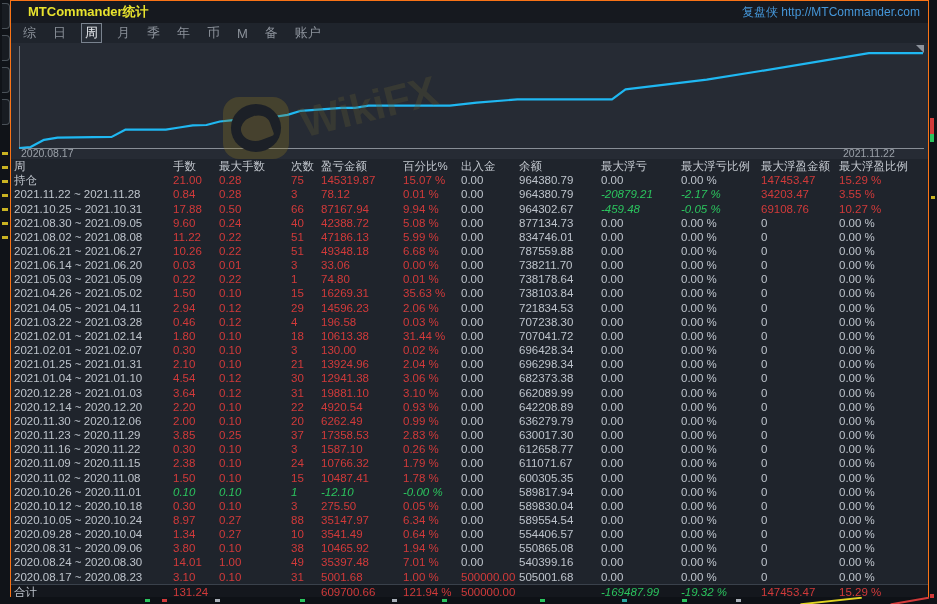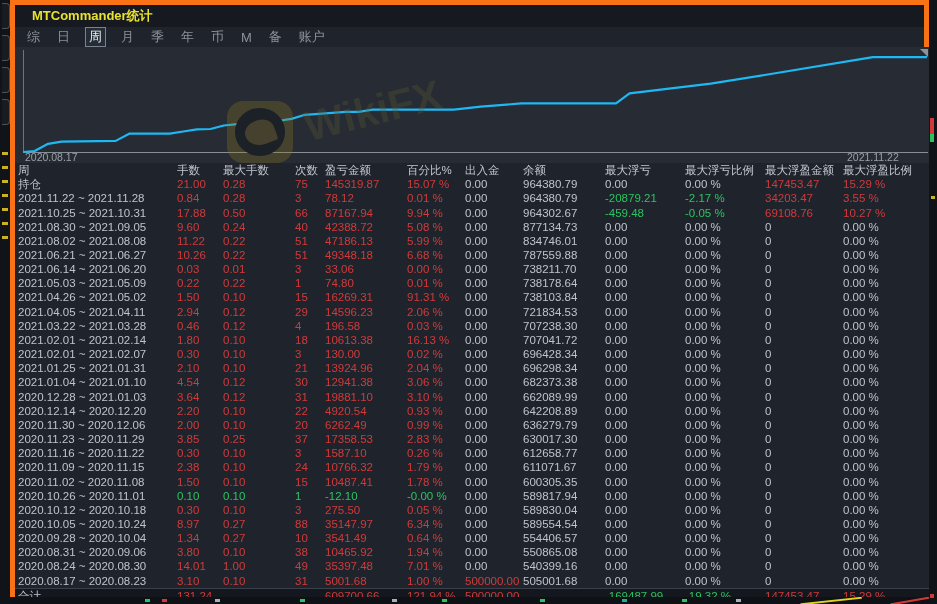--- a/index.html
+++ b/index.html
@@ -15,21 +15,21 @@
   .candle-red { position:absolute; left:1px; top:118px; width:4px; height:16px; background:#d23a3a; }
   .candle-green { position:absolute; left:1px; top:134px; width:4px; height:8px; background:#2bc45e; }
   .ypix { position:absolute; left:2px; top:196px; width:4px; height:3px; background:#c9b322; }
   .rpix { position:absolute; left:1px; top:594px; width:4px; height:4px; background:#d23a3a; }
   .strip-bottom { position:absolute; left:10px; top:597px; width:919px; height:7px; background:#0e1116; overflow:hidden; }
   .bm { position:absolute; top:2px; width:5px; height:3px; }
   .bline { position:absolute; height:2px; border-radius:1px; }
 
   
   .window { position:absolute; left:10px; top:0; width:919px; height:597px;
-    background:#1f242c; border:5px solid #f97316; }
+    background:#1f242c; border:1px solid #f97316; }
   .titlebar { position:absolute; left:0; top:0; width:100%; height:22px; background:#16191f;
     display:flex; align-items:center; justify-content:space-between; padding:0 8px 0 17px; }
   .title { color:#e8e32e; font-size:13px; font-weight:bold; }
   .brand { color:#4596d8; font-size:12px; }
   .menubar { position:absolute; left:0; top:22px; width:100%; height:20px;
     display:flex; align-items:center; gap:13px; padding-left:10px; background:#1f242c; }
   .menu-item { color:#8b919a; font-size:13px; cursor:default; padding:0 2px; }
   .menu-item.sel { color:#e9ecf0; background:#262c35; border:1px solid #79828e; padding:0 3px; }
 
   
@@ -49,21 +49,21 @@
   .wm-icon::after { content:""; position:absolute; left:28%; top:30%; width:46%; height:40%;
     border-radius:50% 50% 10% 60%; background:rgba(150,130,60,0.35); transform:rotate(-20deg); }
   .wm-text { font-weight:bold; color:rgba(95,88,50,0.30); transform:rotate(-14deg); white-space:nowrap; }
 
   
   .table { position:absolute; left:0; top:158px; width:917px; height:439px; background:#1f242c; }
   .trow { display:grid; grid-template-columns:159px 46px 72px 30px 82px 58px 58px 82px 80px 80px 78px 1fr;
     height:14.16px; padding-left:3px; align-items:center; }
   .cell { font-size:11.5px; line-height:14px; white-space:nowrap; overflow:hidden; }
   .c-w { color:#bec4cc; } .c-h { color:#c3c8cf; }
-  .c-r { color:#d23a3a; } .c-g { color:#2bc45e; }
+  .c-r { color:#d23a3a; } .c-g { color:#2bc45e;font-style:italic; }
   .trow.ttotal { background:#14171d; border-top:1px solid #3a414b; height:15px; }
 </style>
 </head>
 <body>
 
 <div class="screen">
 
   <div class="strip-left">
     <div class="bgbtn" style="top:3px"></div>
     <div class="bgbtn" style="top:35px"></div>
@@ -75,20 +75,21 @@
     <div class="ydash" style="top:194px"></div>
     <div class="ydash" style="top:208px"></div>
     <div class="ydash" style="top:222px"></div>
     <div class="ydash" style="top:236px"></div>
   </div>
 
   <div class="window">
 
     <div class="titlebar">
       <span class="title">MTCommander统计</span>
+      <span class="brand">复盘侠 http://MTCommander.com</span>
     </div>
 
     <div class="menubar" id="menubar">
         <span class="menu-item">综</span>
         <span class="menu-item">日</span>
         <span class="menu-item sel">周</span>
         <span class="menu-item">月</span>
         <span class="menu-item">季</span>
         <span class="menu-item">年</span>
         <span class="menu-item">币</span>
@@ -242,21 +243,21 @@
           <div class="cell c-w">0.00 %</div>
           <div class="cell c-w">0</div>
           <div class="cell c-w">0.00 %</div>
         </div>
         <div class="trow">
           <div class="cell c-w">2021.04.26 ~ 2021.05.02</div>
           <div class="cell c-r">1.50</div>
           <div class="cell c-r">0.10</div>
           <div class="cell c-r">15</div>
           <div class="cell c-r">16269.31</div>
-          <div class="cell c-r">91.31 %</div>
+          <div class="cell c-r">35.63 %</div>
           <div class="cell c-w">0.00</div>
           <div class="cell c-w">738103.84</div>
           <div class="cell c-w">0.00</div>
           <div class="cell c-w">0.00 %</div>
           <div class="cell c-w">0</div>
           <div class="cell c-w">0.00 %</div>
         </div>
         <div class="trow">
           <div class="cell c-w">2021.04.05 ~ 2021.04.11</div>
           <div class="cell c-r">2.94</div>
@@ -284,21 +285,21 @@
           <div class="cell c-w">0.00 %</div>
           <div class="cell c-w">0</div>
           <div class="cell c-w">0.00 %</div>
         </div>
         <div class="trow">
           <div class="cell c-w">2021.02.01 ~ 2021.02.14</div>
           <div class="cell c-r">1.80</div>
           <div class="cell c-r">0.10</div>
           <div class="cell c-r">18</div>
           <div class="cell c-r">10613.38</div>
-          <div class="cell c-r">16.13 %</div>
+          <div class="cell c-r">31.44 %</div>
           <div class="cell c-w">0.00</div>
           <div class="cell c-w">707041.72</div>
           <div class="cell c-w">0.00</div>
           <div class="cell c-w">0.00 %</div>
           <div class="cell c-w">0</div>
           <div class="cell c-w">0.00 %</div>
         </div>
         <div class="trow">
           <div class="cell c-w">2021.02.01 ~ 2021.02.07</div>
           <div class="cell c-r">0.30</div>

